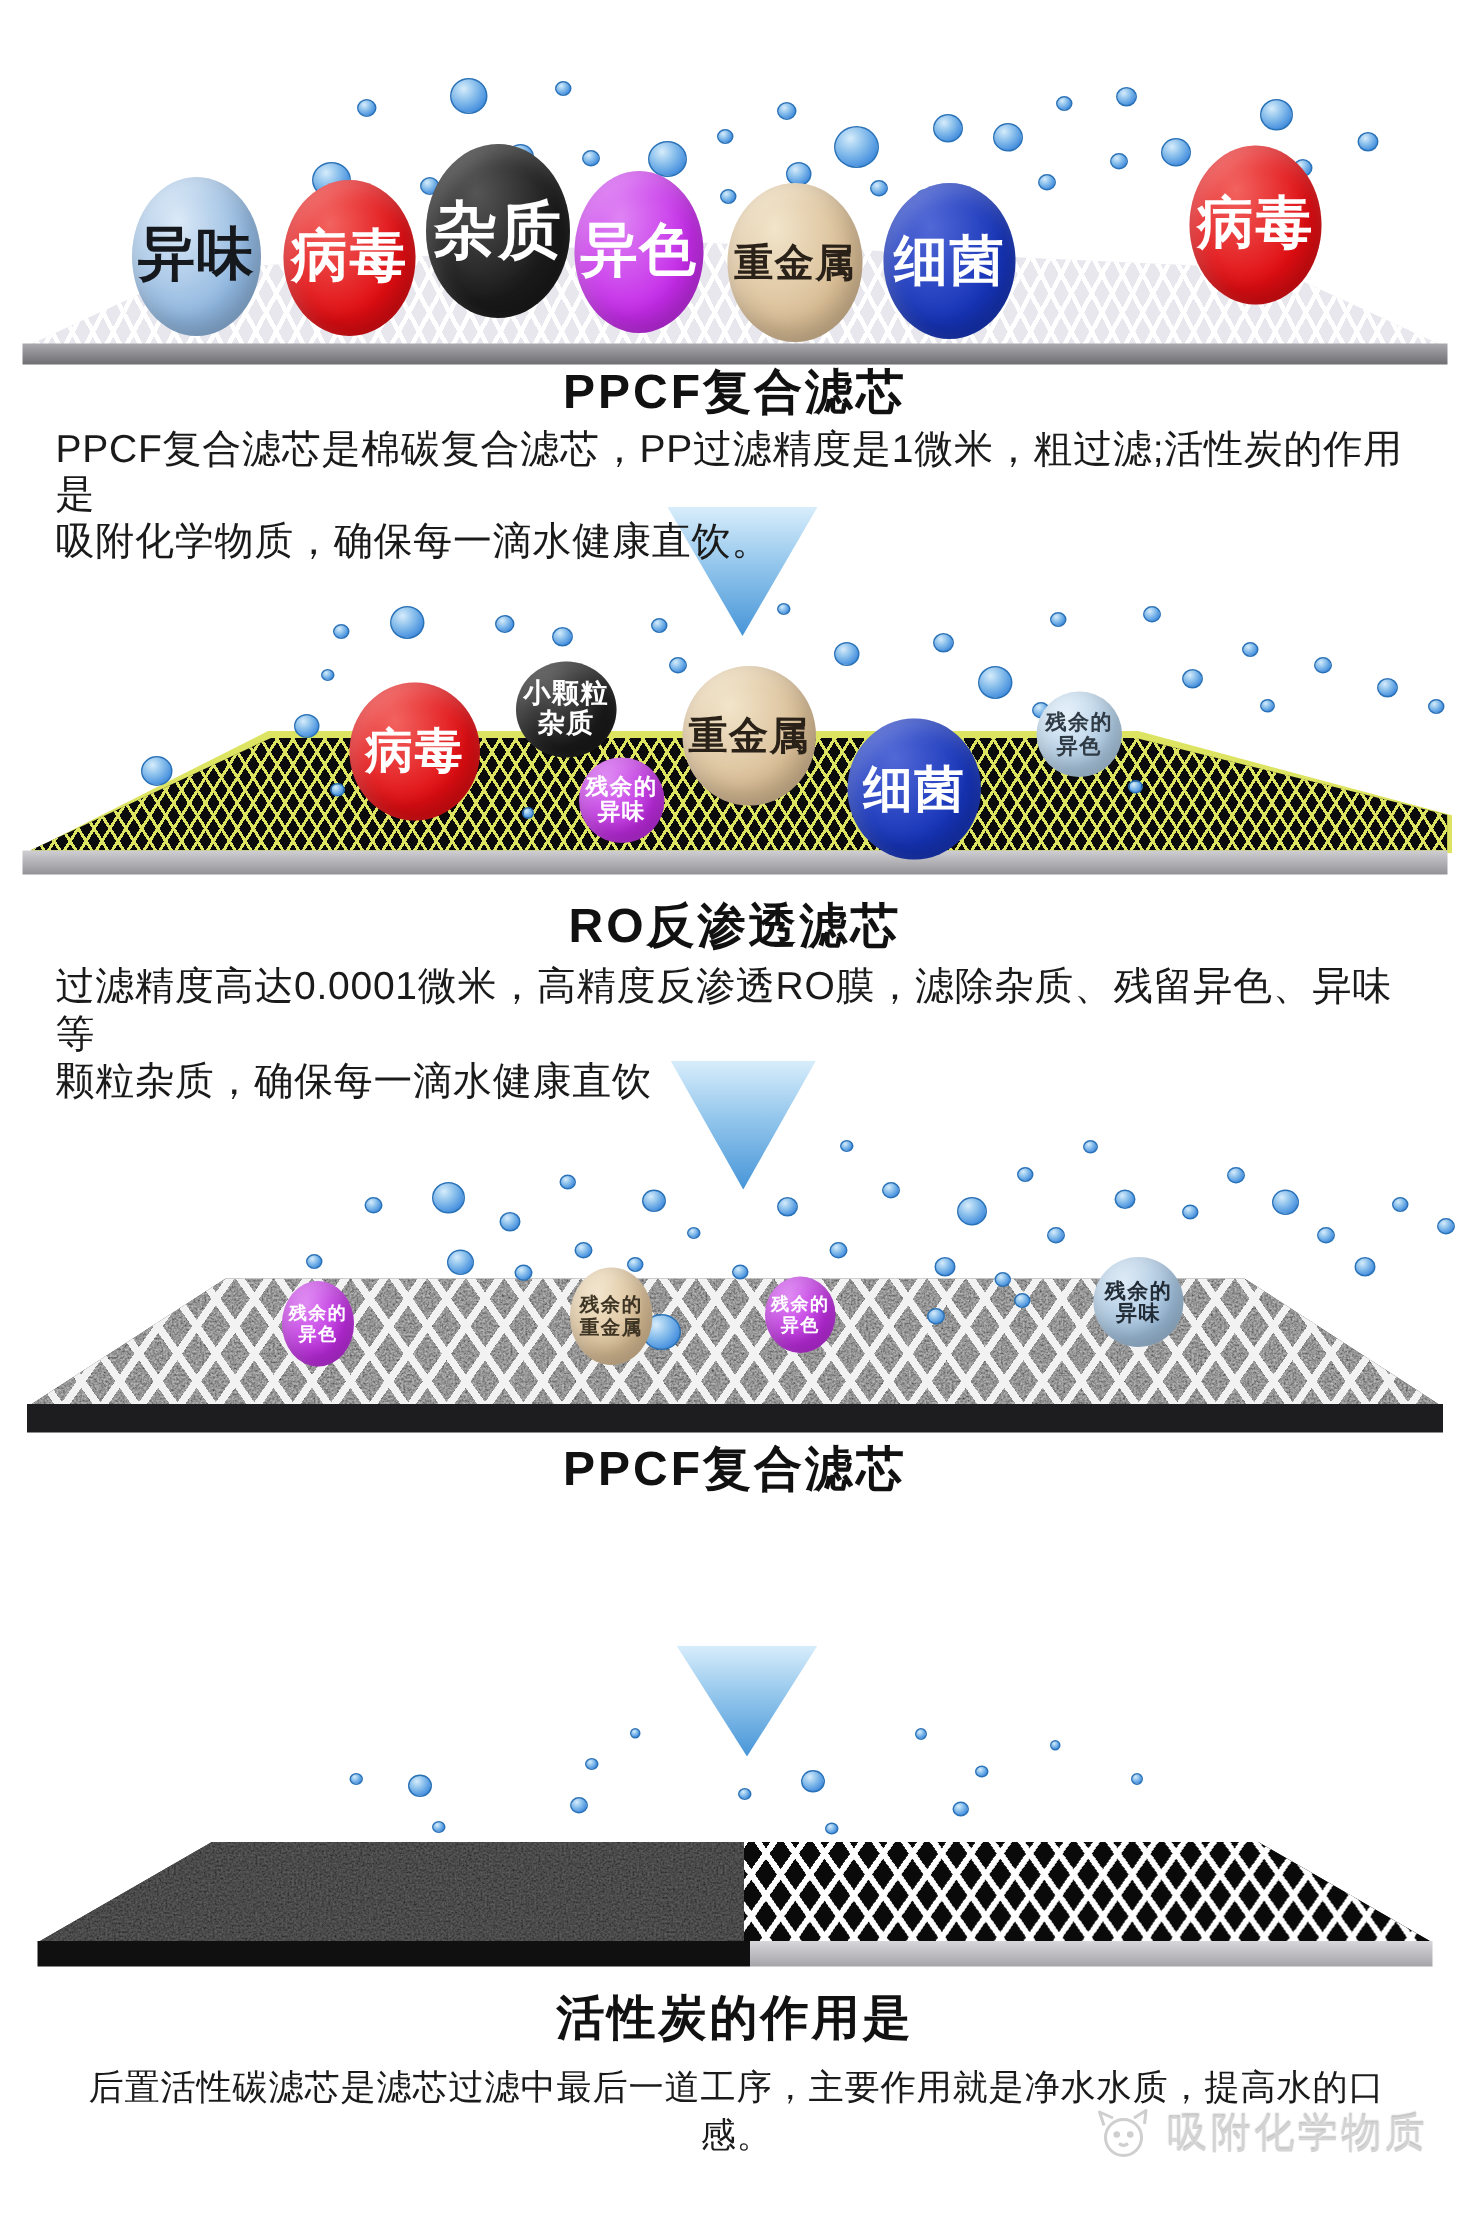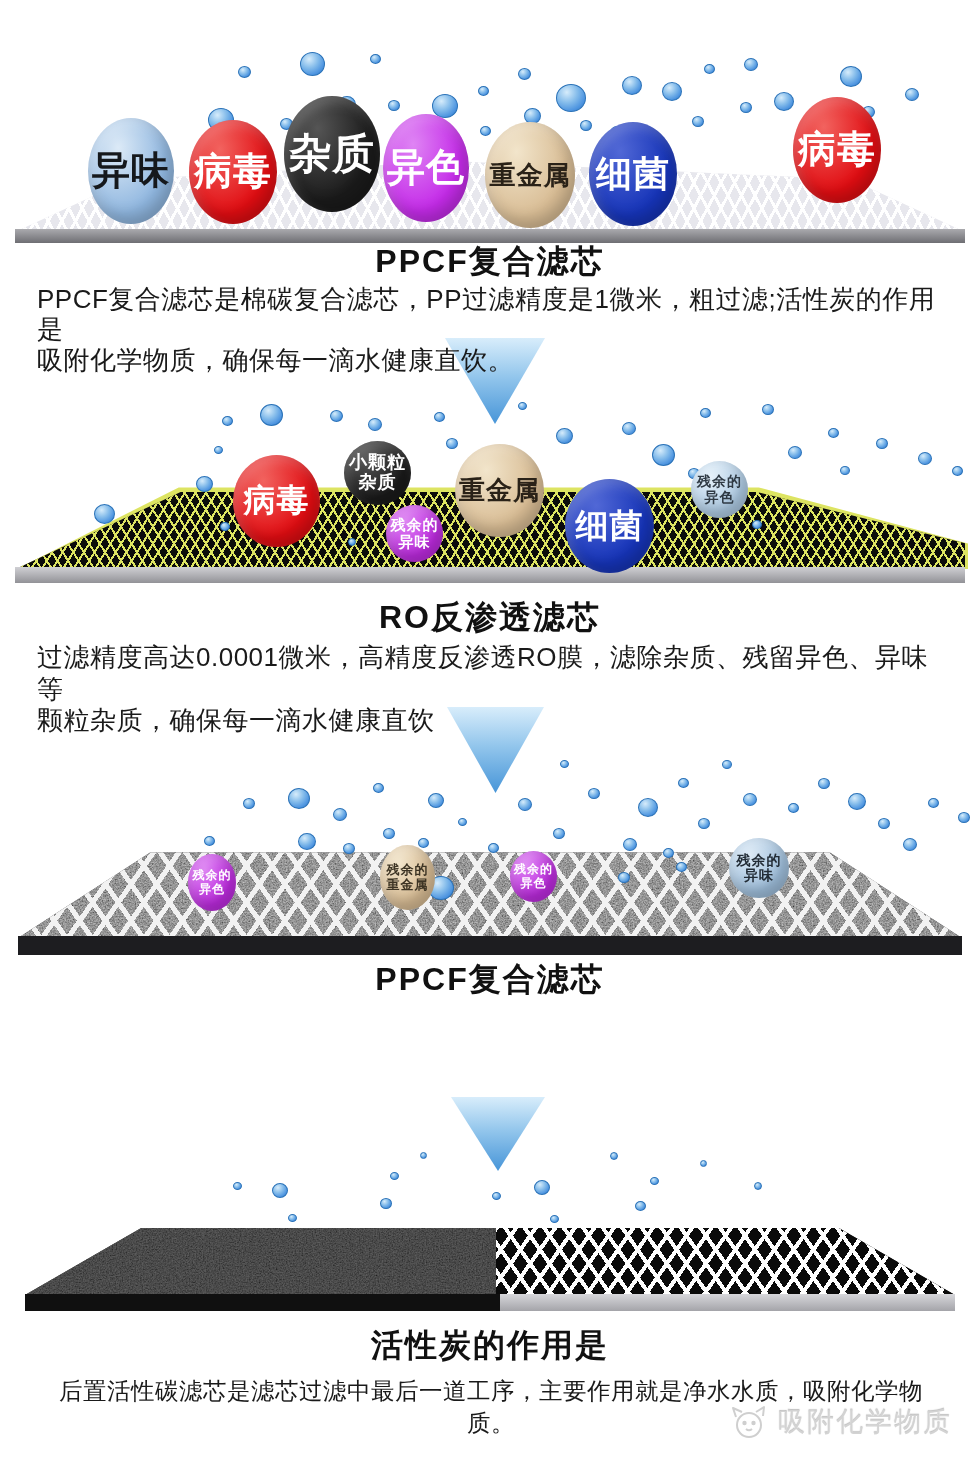--- a/index.html
+++ b/index.html
@@ -253,21 +253,21 @@
   <div class="para p1">PPCF复合滤芯是棉碳复合滤芯，PP过滤精度是1微米，粗过滤;活性炭的作用是
 吸附化学物质，确保每一滴水健康直饮。</div>
 
   <div class="title" style="top:596px">RO反渗透滤芯</div>
   <div class="para p2">过滤精度高达0.0001微米，高精度反渗透RO膜，滤除杂质、残留异色、异味等
 颗粒杂质，确保每一滴水健康直饮</div>
 
   <div class="title" style="top:958px">PPCF复合滤芯</div>
 
   <div class="title" style="top:1324px">活性炭的作用是</div>
-  <div class="para p4">后置活性碳滤芯是滤芯过滤中最后一道工序，主要作用就是净水水质，吸附化学物质。</div>
+  <div class="para p4">后置活性碳滤芯是滤芯过滤中最后一道工序，主要作用就是净水水质，提高水的口感。</div>
 
   <div class="watermark">
     <svg width="40" height="36" viewBox="0 0 40 36">
       <g fill="none" stroke="#cfcfcf" stroke-width="2" stroke-linejoin="round">
         <path d="M6 13 L3 4 L12 8"></path>
         <path d="M26 8 L34 3 L33 12"></path>
         <circle cx="19" cy="21" r="12"></circle>
         <circle cx="14.5" cy="19" r="1.2" fill="#cfcfcf"></circle>
         <circle cx="23.5" cy="19" r="1.2" fill="#cfcfcf"></circle>
         <path d="M16 25 q3 2.5 6 0"></path>

